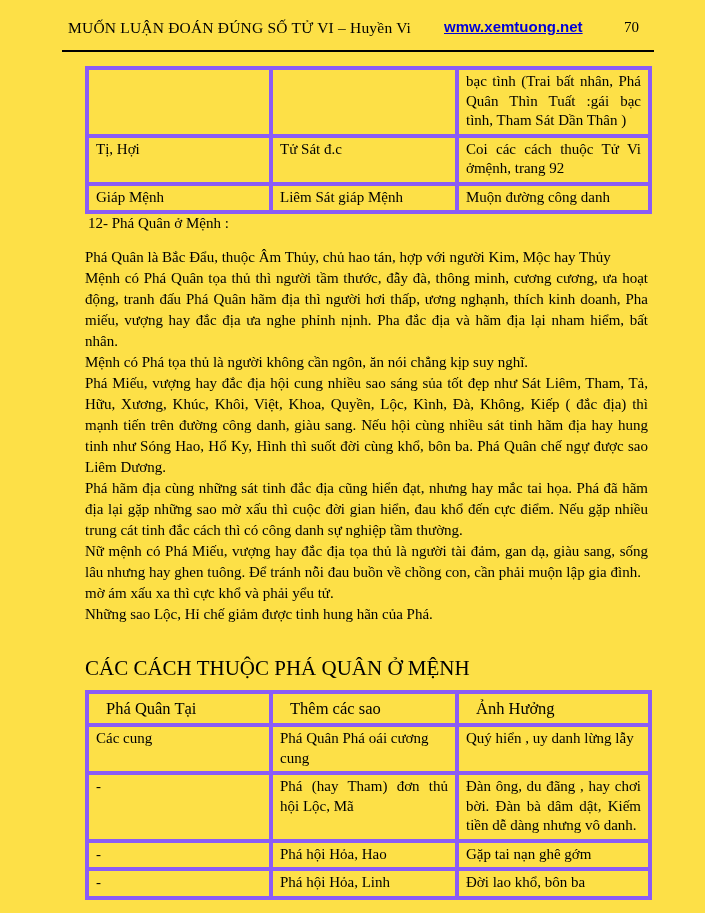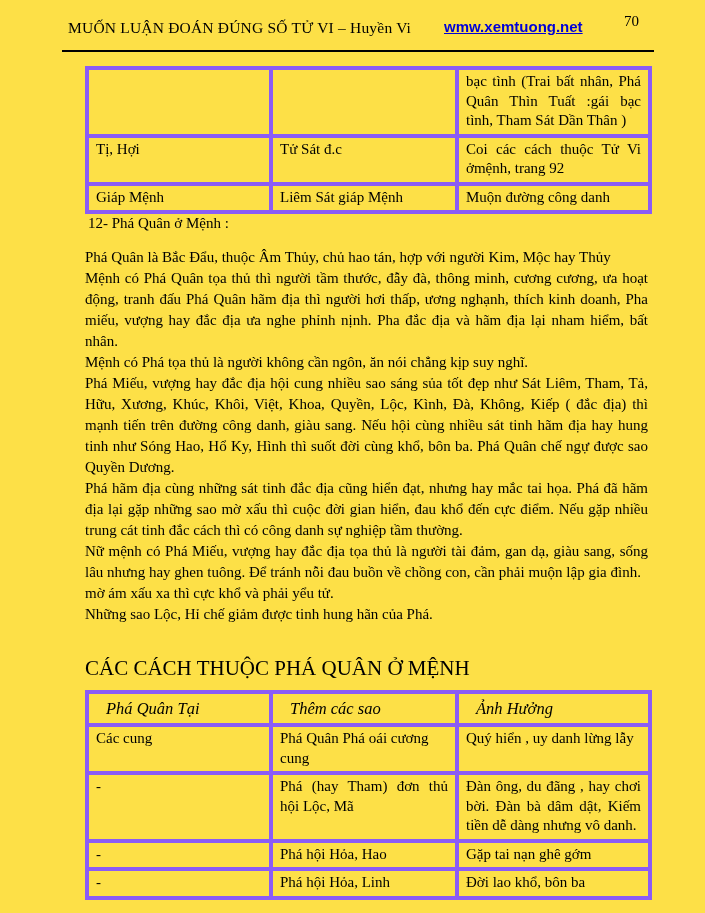--- a/index.html
+++ b/index.html
@@ -18,21 +18,21 @@
     font-size: 15.5px; letter-spacing: 0.2px; white-space: nowrap;
   }
   .site-link {
     position: absolute; left: 444px; top: 18px;
     font-family: "Liberation Sans", sans-serif;
     font-weight: bold; font-size: 15px;
     color: #0000d8; text-decoration: underline; white-space: nowrap;
     cursor: pointer;
   }
   .page-number {
-    position: absolute; left: 624px; top: 13px;
+    position: absolute; left: 624px; top: 19px;
     font-size: 15px;
   }
   .header-rule {
     position: absolute; left: 62px; top: 50px;
     width: 592px; height: 2px; background: #000000;
   }
   
   table {
     border-collapse: collapse; table-layout: fixed;
     width: 563px; font-size: 15px; line-height: 19.5px;
@@ -42,21 +42,21 @@
     vertical-align: top;
     padding: 2px 7px 3px 7px;
     overflow: hidden;
   }
   .jc { text-align: justify; }
   .t1 { position: absolute; left: 85px; top: 66px; }
   .t1 .r2 td { height: 38px; }
   .t2 { position: absolute; left: 85px; top: 690px; border-bottom: 3px solid #000; }
   .t2 th {
     font-size: 16.5px; font-weight: normal; text-align: left;
-    padding: 4px 17px; line-height: 21px; font-style: italic;
+    padding: 4px 17px; line-height: 21px;
   }
   
   .h1 {
     position: absolute; left: 88px; top: 215px;
     font-size: 15px; font-weight: normal;
   }
   .h2 {
     position: absolute; left: 85px; top: 656px;
     font-size: 21px; font-weight: normal; white-space: nowrap;
   }
@@ -107,21 +107,21 @@
   <div class="body-block">
     <div class="line">Phá Quân là Bắc Đẩu, thuộc Âm Thủy, chủ hao tán, hợp với người Kim, Mộc hay Thủy</div>
     <div class="line j">Mệnh có Phá Quân tọa thủ thì người tầm thước, đẫy đà, thông minh, cương cương, ưa hoạt</div>
     <div class="line j">động, tranh đấu Phá Quân hãm địa thì người hơi thấp, ương nghạnh, thích kinh doanh, Pha</div>
     <div class="line j">miếu, vượng hay đắc địa ưa nghe phỉnh nịnh. Pha đắc địa và hãm địa lại nham hiểm, bất nhân.</div>
     <div class="line">Mệnh có Phá tọa thủ là người không cần ngôn, ăn nói chẳng kịp suy nghĩ.</div>
     <div class="line j">Phá Miếu, vượng hay đắc địa hội cung nhiều sao sáng sủa tốt đẹp như Sát Liêm, Tham, Tả,</div>
     <div class="line j">Hữu, Xương, Khúc, Khôi, Việt, Khoa, Quyền, Lộc,  Kình, Đà, Không, Kiếp ( đắc địa) thì</div>
     <div class="line j">mạnh tiến trên đường công danh, giàu sang. Nếu hội cùng nhiều sát tinh hãm địa hay hung</div>
     <div class="line j">tinh như Sóng Hao, Hổ Ky, Hình thì suốt đời cùng khổ, bôn ba. Phá Quân chế ngự được sao</div>
-    <div class="line">Quyền Dương.</div>
+    <div class="line">Liêm Dương.</div>
     <div class="line j">Phá hãm địa cùng những sát tinh đắc địa cũng hiển đạt, nhưng hay mắc tai họa. Phá đã hãm</div>
     <div class="line j">địa lại gặp những sao mờ xấu thì cuộc đời gian hiển, đau khổ đến cực điểm. Nếu gặp nhiều</div>
     <div class="line">trung cát tinh đắc cách thì có công danh sự nghiệp tầm thường.</div>
     <div class="line j">Nữ mệnh có Phá Miếu, vượng hay đắc địa tọa thủ là người tài đảm, gan dạ, giàu sang, sống</div>
     <div class="line">lâu nhưng hay ghen tuông. Để tránh nỗi đau buồn về chồng con, cần phải muộn lập gia đình.</div>
     <div class="line">mờ ám xấu xa thì cực khổ và phải yểu tử.</div>
     <div class="line">Những sao Lộc, Hỉ chế giảm được tinh hung hãn của Phá.</div>
   </div>
 
   <div class="h2">CÁC CÁCH THUỘC PHÁ QUÂN Ở MỆNH</div>

